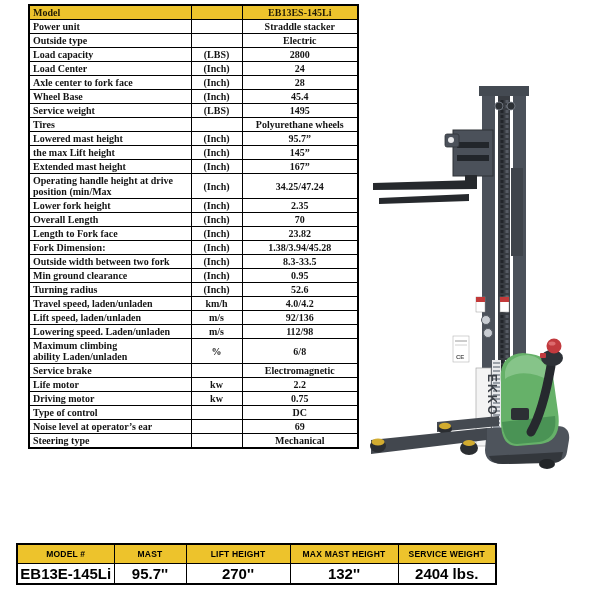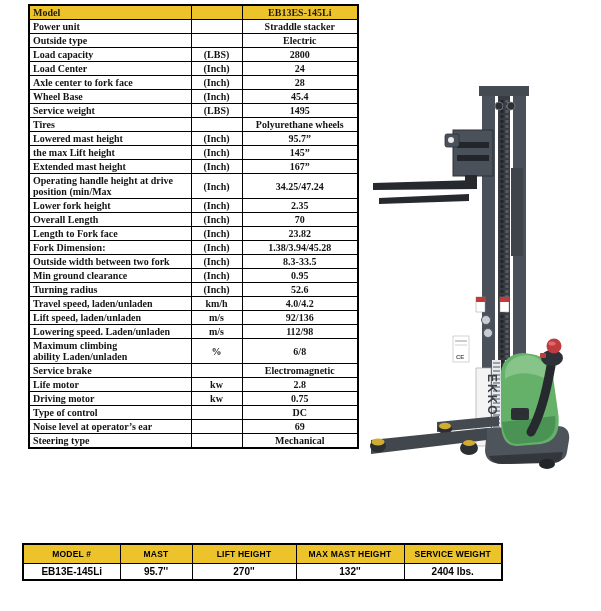--- a/index.html
+++ b/index.html
@@ -18,27 +18,27 @@
   .spec tr{height:14px;}
   .spec .label{text-align:left;padding-left:3px;white-space:pre-line;}
   .spec .unit,.spec .val{text-align:center;}
   .spec tr.hdr td{background:#edc32c;color:#221c06;}
 
   
   .photo{position:absolute;left:365px;top:82px;width:210px;height:390px;}
   .photo svg{width:100%;height:100%;display:block;}
 
   
-  .summary{position:absolute;left:22px;top:543px;width:479px;border:2px solid #000;}
+  .summary{position:absolute;left:16px;top:543px;width:479px;border:2px solid #000;}
   .summary th,.summary td{
     border:1.5px solid #000;text-align:center;vertical-align:middle;
     font-family:"Liberation Sans",sans-serif;font-weight:bold;color:#000;
   }
   .summary th{background:#edc32c;font-size:8.5px;height:16px;letter-spacing:.2px;}
-  .summary td{font-size:10px;height:13px;background:#fff;}
+  .summary td{font-size:15px;height:13px;background:#fff;}
 </style>
 </head>
 <body>
 
 <table class="spec">
   <colgroup>
       <col style="width:162px">
       <col style="width:51px">
       <col style="width:116px">
     </colgroup>
@@ -166,21 +166,21 @@
     <td class="val">6/8</td>
   </tr>
       <tr>
     <td class="label">Service brake</td>
     <td class="unit"></td>
     <td class="val">Electromagnetic</td>
   </tr>
       <tr>
     <td class="label">Life motor</td>
     <td class="unit">kw</td>
-    <td class="val">2.8</td>
+    <td class="val">2.2</td>
   </tr>
       <tr>
     <td class="label">Driving motor</td>
     <td class="unit">kw</td>
     <td class="val">0.75</td>
   </tr>
       <tr>
     <td class="label">Type of control</td>
     <td class="unit"></td>
     <td class="val">DC</td>

